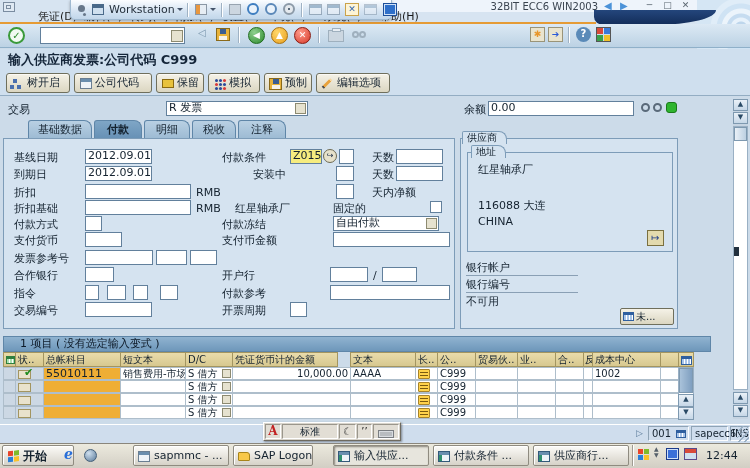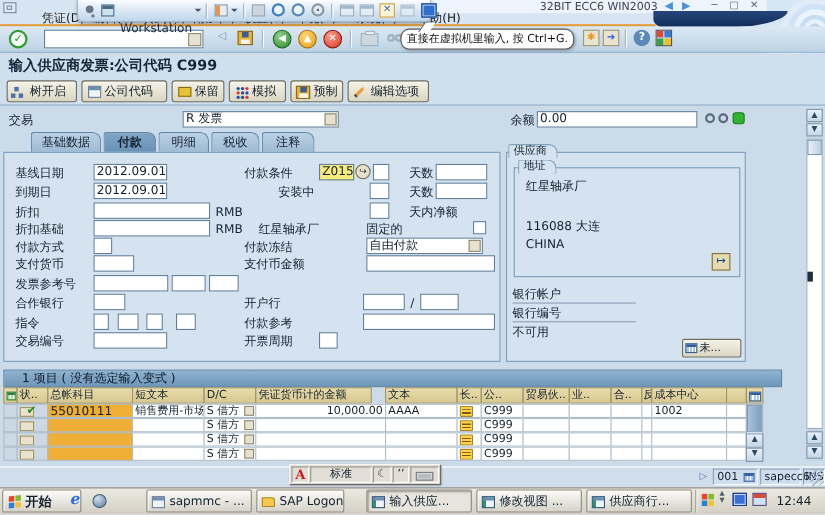--- a/index.html
+++ b/index.html
@@ -89,21 +89,21 @@
 
   <div class="s" style="left:3px;top:2px;width:12px;height:10px;border:1px solid #7a8ca0;background:#dfe9f3">
     <div style="position:absolute;left:2px;top:2px;width:5px;height:4px;border:1px solid #7a8ca0"></div>
   </div>
 
   <div class="s" style="left:70px;top:0;width:322px;height:20px;z-index:20;
        background:linear-gradient(180deg,#fbfdff,#d4e3f2 60%,#c2d7ea);border:1px solid #9fb9d0;border-top:none;
        border-radius:0 0 5px 5px;box-shadow:0 1px 3px rgba(0,0,0,.3)">
     <div class="s" style="left:7px;top:5px;width:7px;height:7px;border-radius:50%;background:#68788a;box-shadow:3px 6px 0 -2px #68788a"></div>
     <div class="s" style="left:21px;top:4px;width:12px;height:11px;border:1px solid #4a6a8a;background:linear-gradient(#4a6a8a 0 3px,#cfe0ef 3px)"></div>
-    <div class="s" style="left:38px;top:19px;font-size:11px;color:#24303c">
+    <div class="s" style="left:38px;top:3px;font-size:11px;color:#24303c">
       <span>Workstation</span>
     </div>
     <div class="s" style="left:106px;top:8px;width:0;height:0;border:3px solid transparent;border-top-color:#44546a"></div>
     <div class="sepv" style="left:116px;top:3px;height:14px"></div>
     <div class="s" style="left:124px;top:4px;width:12px;height:11px;border:1px solid #8a97a5;background:linear-gradient(90deg,#e8973f 0 4px,#e6edf4 4px)"></div>
     <div class="s" style="left:139px;top:8px;width:0;height:0;border:3px solid transparent;border-top-color:#44546a"></div>
     <div class="sepv" style="left:150px;top:3px;height:14px"></div>
     <div class="s" style="left:158px;top:4px;width:12px;height:11px;border:1px solid #98a4b0;background:#ccd6e0"></div>
     <div class="s" style="left:176px;top:3px;width:12px;height:12px;border-radius:50%;border:2px solid #3f7ec0;background:#eaf2fa"></div>
     <div class="s" style="left:194px;top:3px;width:12px;height:12px;border-radius:50%;border:2px solid #5b88b8;background:#eaf2fa"></div>
@@ -138,26 +138,20 @@
   <div class="cbtn" style="left:294px;top:27px;background:radial-gradient(circle at 35% 30%,#ff9a8a,#d63a2a);border:1px solid #8a1a10">✕</div>
   <div class="sepv" style="left:318px;top:27px;height:16px"></div>
   <div class="s" style="left:328px;top:30px;width:16px;height:12px;background:#ccd7e1;border:1px solid #9fb0be">
     <div style="position:absolute;left:3px;top:-3px;width:9px;height:4px;background:#e8eef4;border:1px solid #9fb0be"></div>
   </div>
   <div class="s" style="left:352px;top:29px;width:15px;height:13px">
     <div style="position:absolute;left:0;top:2px;width:7px;height:7px;border:2px solid #9fb0be;border-radius:50%"></div>
     <div style="position:absolute;left:7px;top:2px;width:7px;height:7px;border:2px solid #9fb0be;border-radius:50%"></div>
   </div>
 
-  <div class="s" style="left:364px;top:26px;width:158px;height:19px;z-index:50;
-       background:#fff;border:1px solid #5a5a5a;border-radius:8px;font-size:10px;line-height:17px;text-align:center;color:#111;
-       box-shadow:1px 1px 3px rgba(0,0,0,.35)">
-    <div style="position:absolute;left:18px;top:-6px;width:10px;height:8px;background:#fff;border-left:1px solid #5a5a5a;transform:skewX(-35deg)"></div>
-    <span style="position:relative">直接在虚拟机里输入, 按 Ctrl+G.</span>
-  </div>
   <div class="s" style="left:530px;top:27px;width:15px;height:15px;background:#e9e4ce;border:1px solid #9a9478;color:#e8962a;font-size:9px;line-height:13px;text-align:center">✱</div>
   <div class="s" style="left:548px;top:27px;width:15px;height:15px;background:#e9e4ce;border:1px solid #9a9478;color:#2a5ad8;font-size:9px;line-height:13px;text-align:center">➔</div>
   <div class="sepv" style="left:568px;top:27px;height:16px"></div>
   <div class="s" style="left:576px;top:27px;width:15px;height:15px;border-radius:50%;background:#5a8ab8;color:#fff;font-size:10px;line-height:14px;text-align:center;font-weight:bold">?</div>
   <div class="s" style="left:596px;top:27px;width:15px;height:15px;border:1px solid #555">
     <div style="position:absolute;left:0;top:0;width:6px;height:6px;background:#d84a3a"></div>
     <div style="position:absolute;right:0;top:0;width:6px;height:6px;background:#3a7ad8"></div>
     <div style="position:absolute;left:0;bottom:0;width:6px;height:6px;background:#3aa04a"></div>
     <div style="position:absolute;right:0;bottom:0;width:6px;height:6px;background:#f0c02a"></div>
   </div>
@@ -461,21 +455,21 @@
   <div class="tkbtn" style="left:233px;width:80px">
     <span style="position:absolute;left:4px;top:6px;width:12px;height:9px;background:#f8c84a;border:1px solid #a8841a;border-radius:1px 3px 1px 1px"></span>
     <span>SAP Logon...</span>
   </div>
   <div class="tkbtn tkact" style="left:333px;width:96px">
     <span style="position:absolute;left:4px;top:5px;width:12px;height:11px;background:linear-gradient(90deg,#2f8f6f 0 3px,#eef3f8 3px);border:1px solid #345a7a;box-shadow:inset 0 3px 0 #6a8eae"></span>
     <span>输入供应...</span>
   </div>
   <div class="tkbtn" style="left:433px;width:96px">
     <span style="position:absolute;left:4px;top:5px;width:12px;height:11px;background:linear-gradient(90deg,#2f8f6f 0 3px,#eef3f8 3px);border:1px solid #345a7a;box-shadow:inset 0 3px 0 #6a8eae"></span>
-    <span>修改视图 ...</span>
+    <span>付款条件 ...</span>
   </div>
   <div class="tkbtn" style="left:533px;width:96px">
     <span style="position:absolute;left:4px;top:5px;width:12px;height:11px;background:linear-gradient(90deg,#2f8f6f 0 3px,#eef3f8 3px);border:1px solid #345a7a;box-shadow:inset 0 3px 0 #6a8eae"></span>
     <span>供应商行...</span>
   </div>
 
   <div class="s" style="left:632px;top:445px;width:1px;height:21px;background:#a09c92;box-shadow:1px 0 0 #fff"></div>
   <div class="s" style="left:638px;top:449px;width:5px;height:5px;background:#e8452a;box-shadow:6px 0 0 #7fbb2a,0 6px 0 #2a7fd8,6px 6px 0 #f8c22a"></div>
   <div class="s" style="left:654px;top:446px;font-size:6px;color:#55606a;line-height:6px">▲<br>▼</div>
   <div class="s" style="left:666px;top:448px;width:13px;height:12px;background:#3a6fd8;border:1px solid #1a3a8a;box-shadow:inset 0 0 0 1px #cfe0f8"></div>

